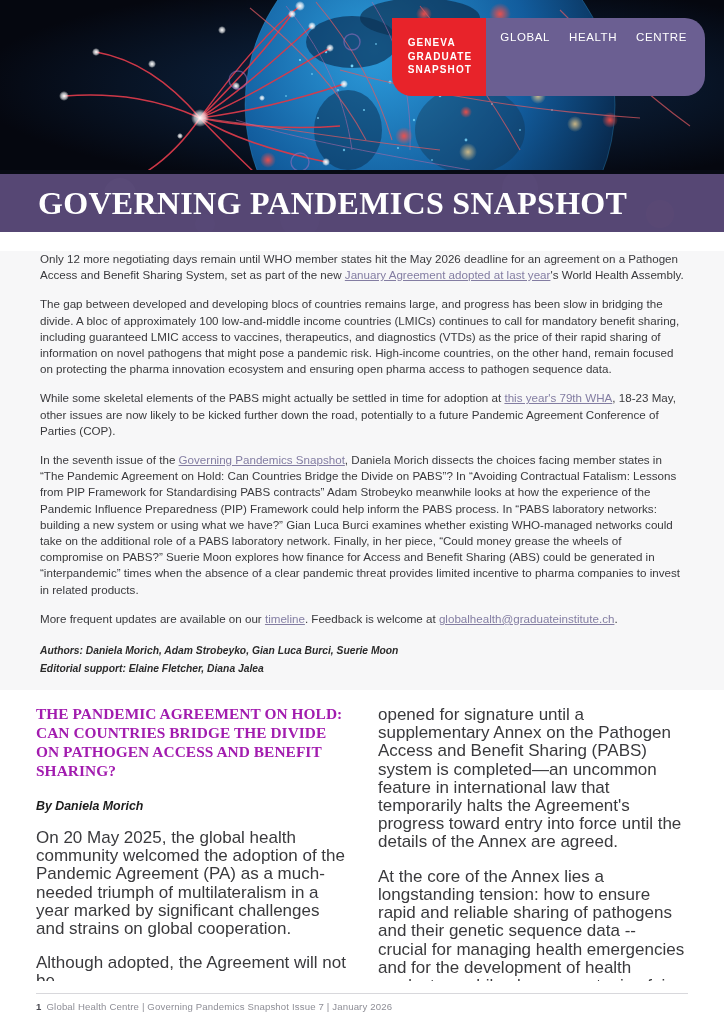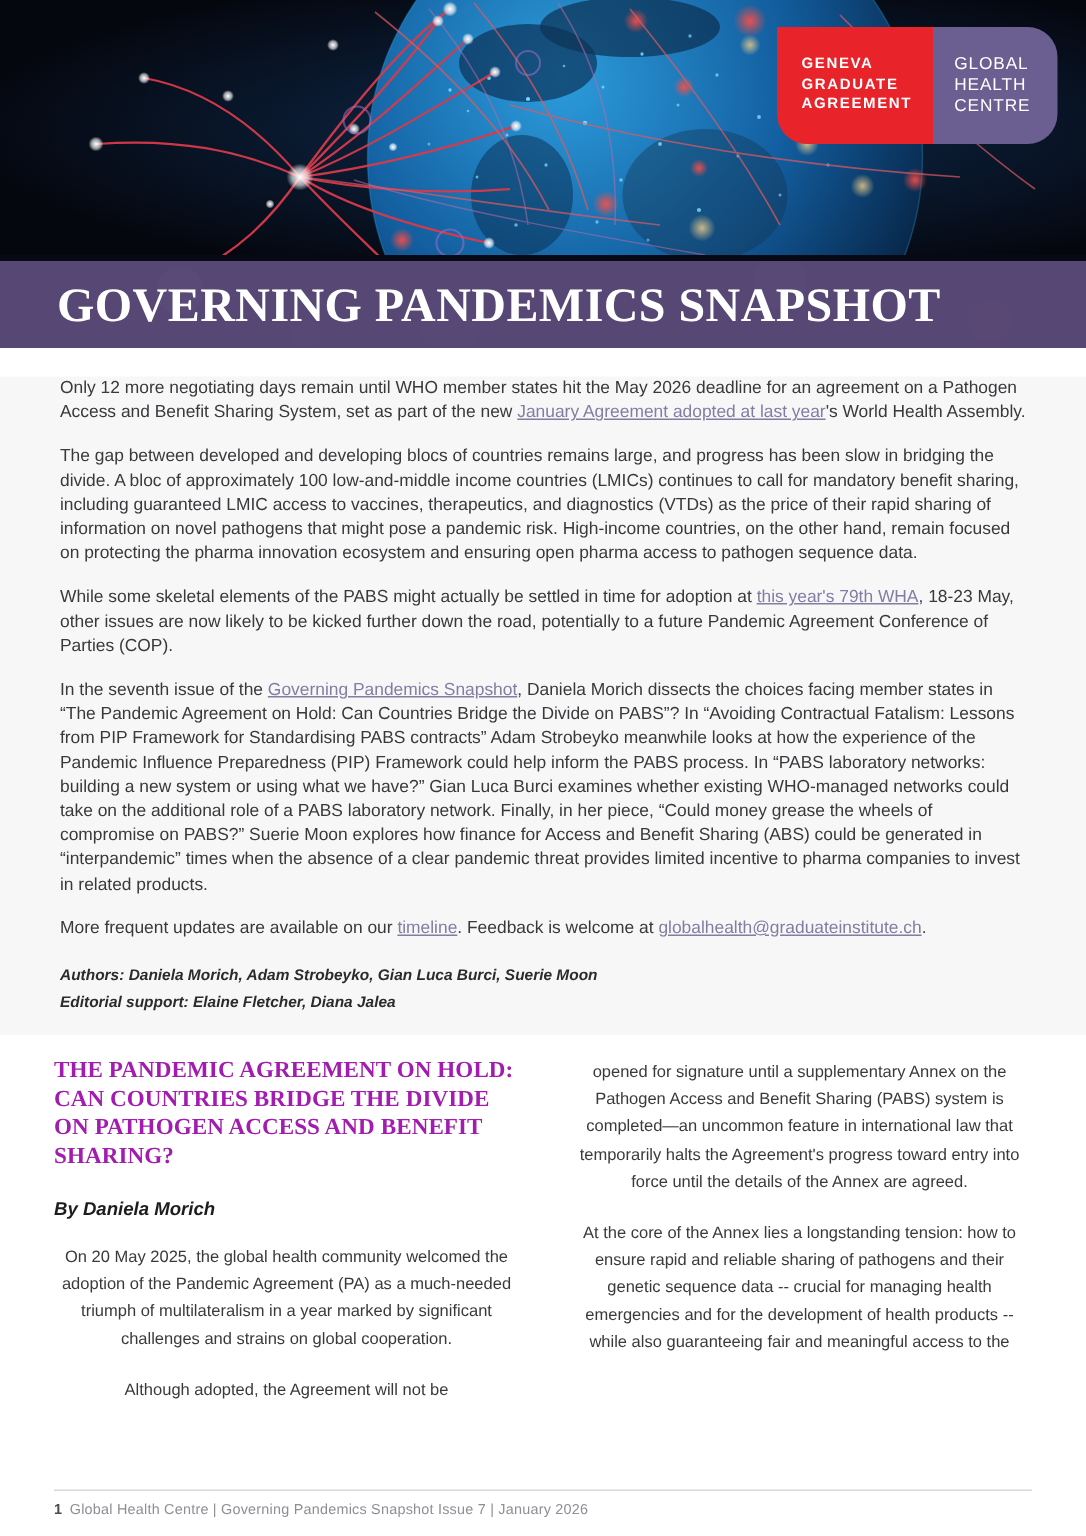--- a/index.html
+++ b/index.html
@@ -50,23 +50,23 @@
     line-height: 12.5px;
     text-align: left;
     white-space: nowrap;
   }
   .logo-right {
     background: #6b5f92;
     border-top-right-radius: 20px;
     border-bottom-right-radius: 20px;
     padding: 13px 18px 13px 14px;
     display: flex;
-    flex-direction: column;
+    flex-direction: row;
     justify-content: center;
-    gap: 1px;
+    gap: 19px;
   }
   .logo-right span {
     color: #ffffff;
     font-size: 11.5px;
     font-weight: normal;
     letter-spacing: 0.6px;
     line-height: 13px;
     white-space: nowrap;
   }
 
@@ -146,24 +146,23 @@
   }
   .byline {
     margin: 19px 0 0 0;
     font-size: 12.4px;
     font-weight: bold;
     font-style: italic;
     color: #1d1d1d;
   }
   .col p.body {
     margin: 16px 0 0 0;
-    font-size: 11px;
+    font-size: 17px;
     line-height: 18.2px;
     color: #3a3a3d;
-    text-align: center;
   }
   .col.right p.body:first-child { margin-top: 2px; }
 
   
   .footer {
     position: absolute;
     left: 0; right: 0; bottom: 0;
     background: #ffffff;
     padding: 12px 36px 12px 36px;
   }
@@ -318,21 +317,21 @@
         <circle cx="352" cy="42" r="8"></circle>
         <circle cx="300" cy="162" r="9"></circle>
       </g>
     </g>
   </svg>
 
   <div class="logo">
     <div class="logo-left">
       <span>GENEVA</span>
       <span>GRADUATE</span>
-      <span>AGREEMENT</span>
+      <span>SNAPSHOT</span>
     </div>
     <div class="logo-right">
       <span>GLOBAL</span>
       <span>HEALTH</span>
       <span>CENTRE</span>
     </div>
   </div>
 </div>
 
 <div class="banner">

